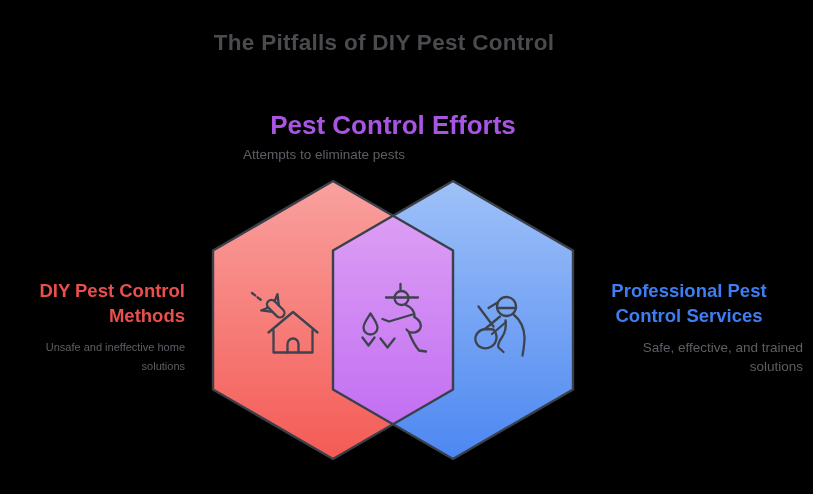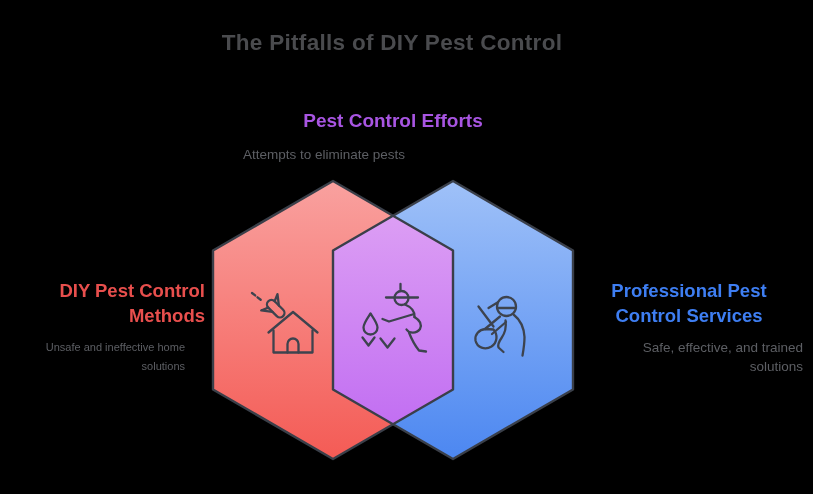--- a/index.html
+++ b/index.html
@@ -4,39 +4,38 @@
 <style>
   html,body{margin:0;padding:0;}
   body{
     width:813px;height:494px;
     background:var(--background,#000);
     font-family:"Liberation Sans",sans-serif;
     position:relative;overflow:hidden;
   }
   .abs{position:absolute;}
   .title{
-    left:92px;top:30px;width:600px;
+    left:84px;top:30px;width:600px;
     text-align:center;
     font-size:22.5px;font-weight:bold;letter-spacing:.3px;
     color:var(--title-text);
   }
   .center-heading{
     left:243px;top:110px;width:300px;text-align:center;
-    font-size:19px;font-weight:bold;
+    font-size:26px;font-weight:bold;
     color:var(--purple-accent);
   }
   .center-sub{
     left:243px;top:147px;width:300px;
     font-size:13.5px;color:var(--subtitle-text);
   }
   .left-heading{
     left:0;top:278px;width:185px;text-align:right;
     font-size:18.5px;font-weight:bold;line-height:25px;
     color:var(--red-accent);
-    margin-left:20px;
   }
   .left-sub{
     left:25px;top:338px;width:160px;text-align:right;
     font-size:11px;line-height:19px;color:var(--subtitle-text);
   }
   .right-heading{
     left:598px;top:278px;width:182px;text-align:center;
     font-size:18.5px;font-weight:bold;line-height:25px;
     color:var(--blue-accent);
   }

